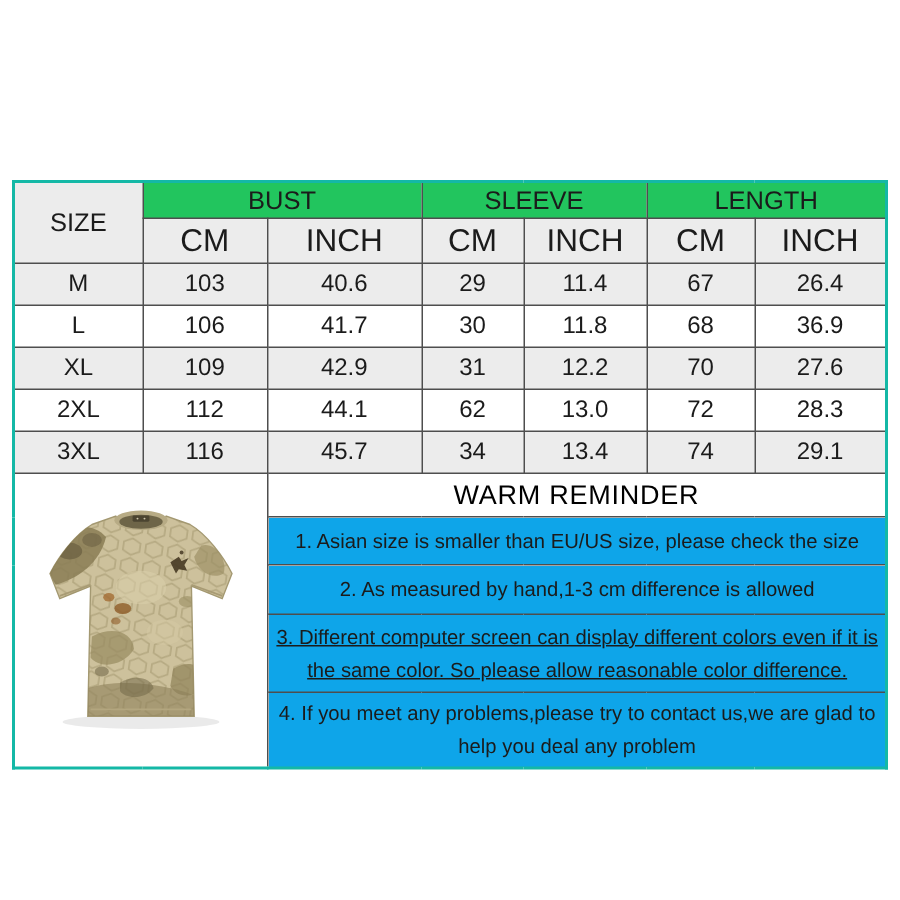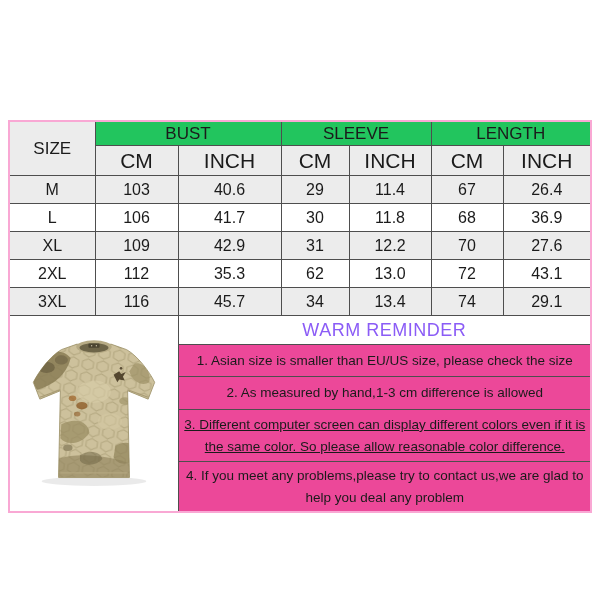--- a/index.html
+++ b/index.html
@@ -1,33 +1,33 @@
 <!DOCTYPE html>
 <html><head>
 <meta charset="utf-8">
 <style>
   html,body{margin:0;padding:0;background:#ffffff;}
   body{width:600px;height:600px;position:relative;overflow:hidden;
        font-family:"Liberation Sans","DejaVu Sans",sans-serif;color:#1b1b1b;}
   .chart-wrap{position:absolute;left:8px;top:120px;}
   table.size-chart{border-collapse:collapse;table-layout:fixed;width:582px;
-       border:2px solid #f9a8d4;}
+       border:2px solid #14b8a6;}
   table.size-chart td,table.size-chart th{border:1px solid #4e4e4e;
        text-align:center;vertical-align:middle;padding:0;
        font-weight:normal;overflow:hidden;}
   .hdr-row1 td,.hdr-row1 th{height:23px;font-size:17px;background:#22c55e;}
   .hdr-row2 td{height:29px;font-size:21px;background:#ececec;}
   th.size-head{font-size:17px;background:#ececec;}
   .data-row td{height:27px;font-size:16px;}
   .row-gray td{background:#ececec;}
   .row-white td{background:#ffffff;}
   .reminder-title-cell{height:28px;font-size:18px;letter-spacing:.5px;}
-  .reminder-title-cell span{color:#8b5cf6;}
+  .reminder-title-cell span{color:#000000;}
   .note-cell{text-align:left;font-size:13.5px;line-height:1.6;
-       padding:2px 4px 2px 5px !important;background:#ec4899;}
+       padding:2px 4px 2px 5px !important;background:#0ea5e9;}
   .note-1{height:27px;} .note-2{height:28px;} .note-3{height:47px;text-decoration:underline;} .note-4{height:45px;}
   .photo-cell{background:#ffffff;vertical-align:middle;}
   .photo-cell svg{display:block;margin:4px auto 2px auto;}
 </style>
 </head>
 <body>
 
 <div class="chart-wrap">
 <table class="size-chart">
   <colgroup>
@@ -78,25 +78,25 @@
       <td>109</td>
       <td>42.9</td>
       <td>31</td>
       <td>12.2</td>
       <td>70</td>
       <td>27.6</td>
     </tr>
     <tr class="data-row row-white">
       <td>2XL</td>
       <td>112</td>
-      <td>35.3</td>
+      <td>44.1</td>
       <td>62</td>
       <td>13.0</td>
       <td>72</td>
-      <td>43.1</td>
+      <td>28.3</td>
     </tr>
     <tr class="data-row row-gray">
       <td>3XL</td>
       <td>116</td>
       <td>45.7</td>
       <td>34</td>
       <td>13.4</td>
       <td>74</td>
       <td>29.1</td>
     </tr>

